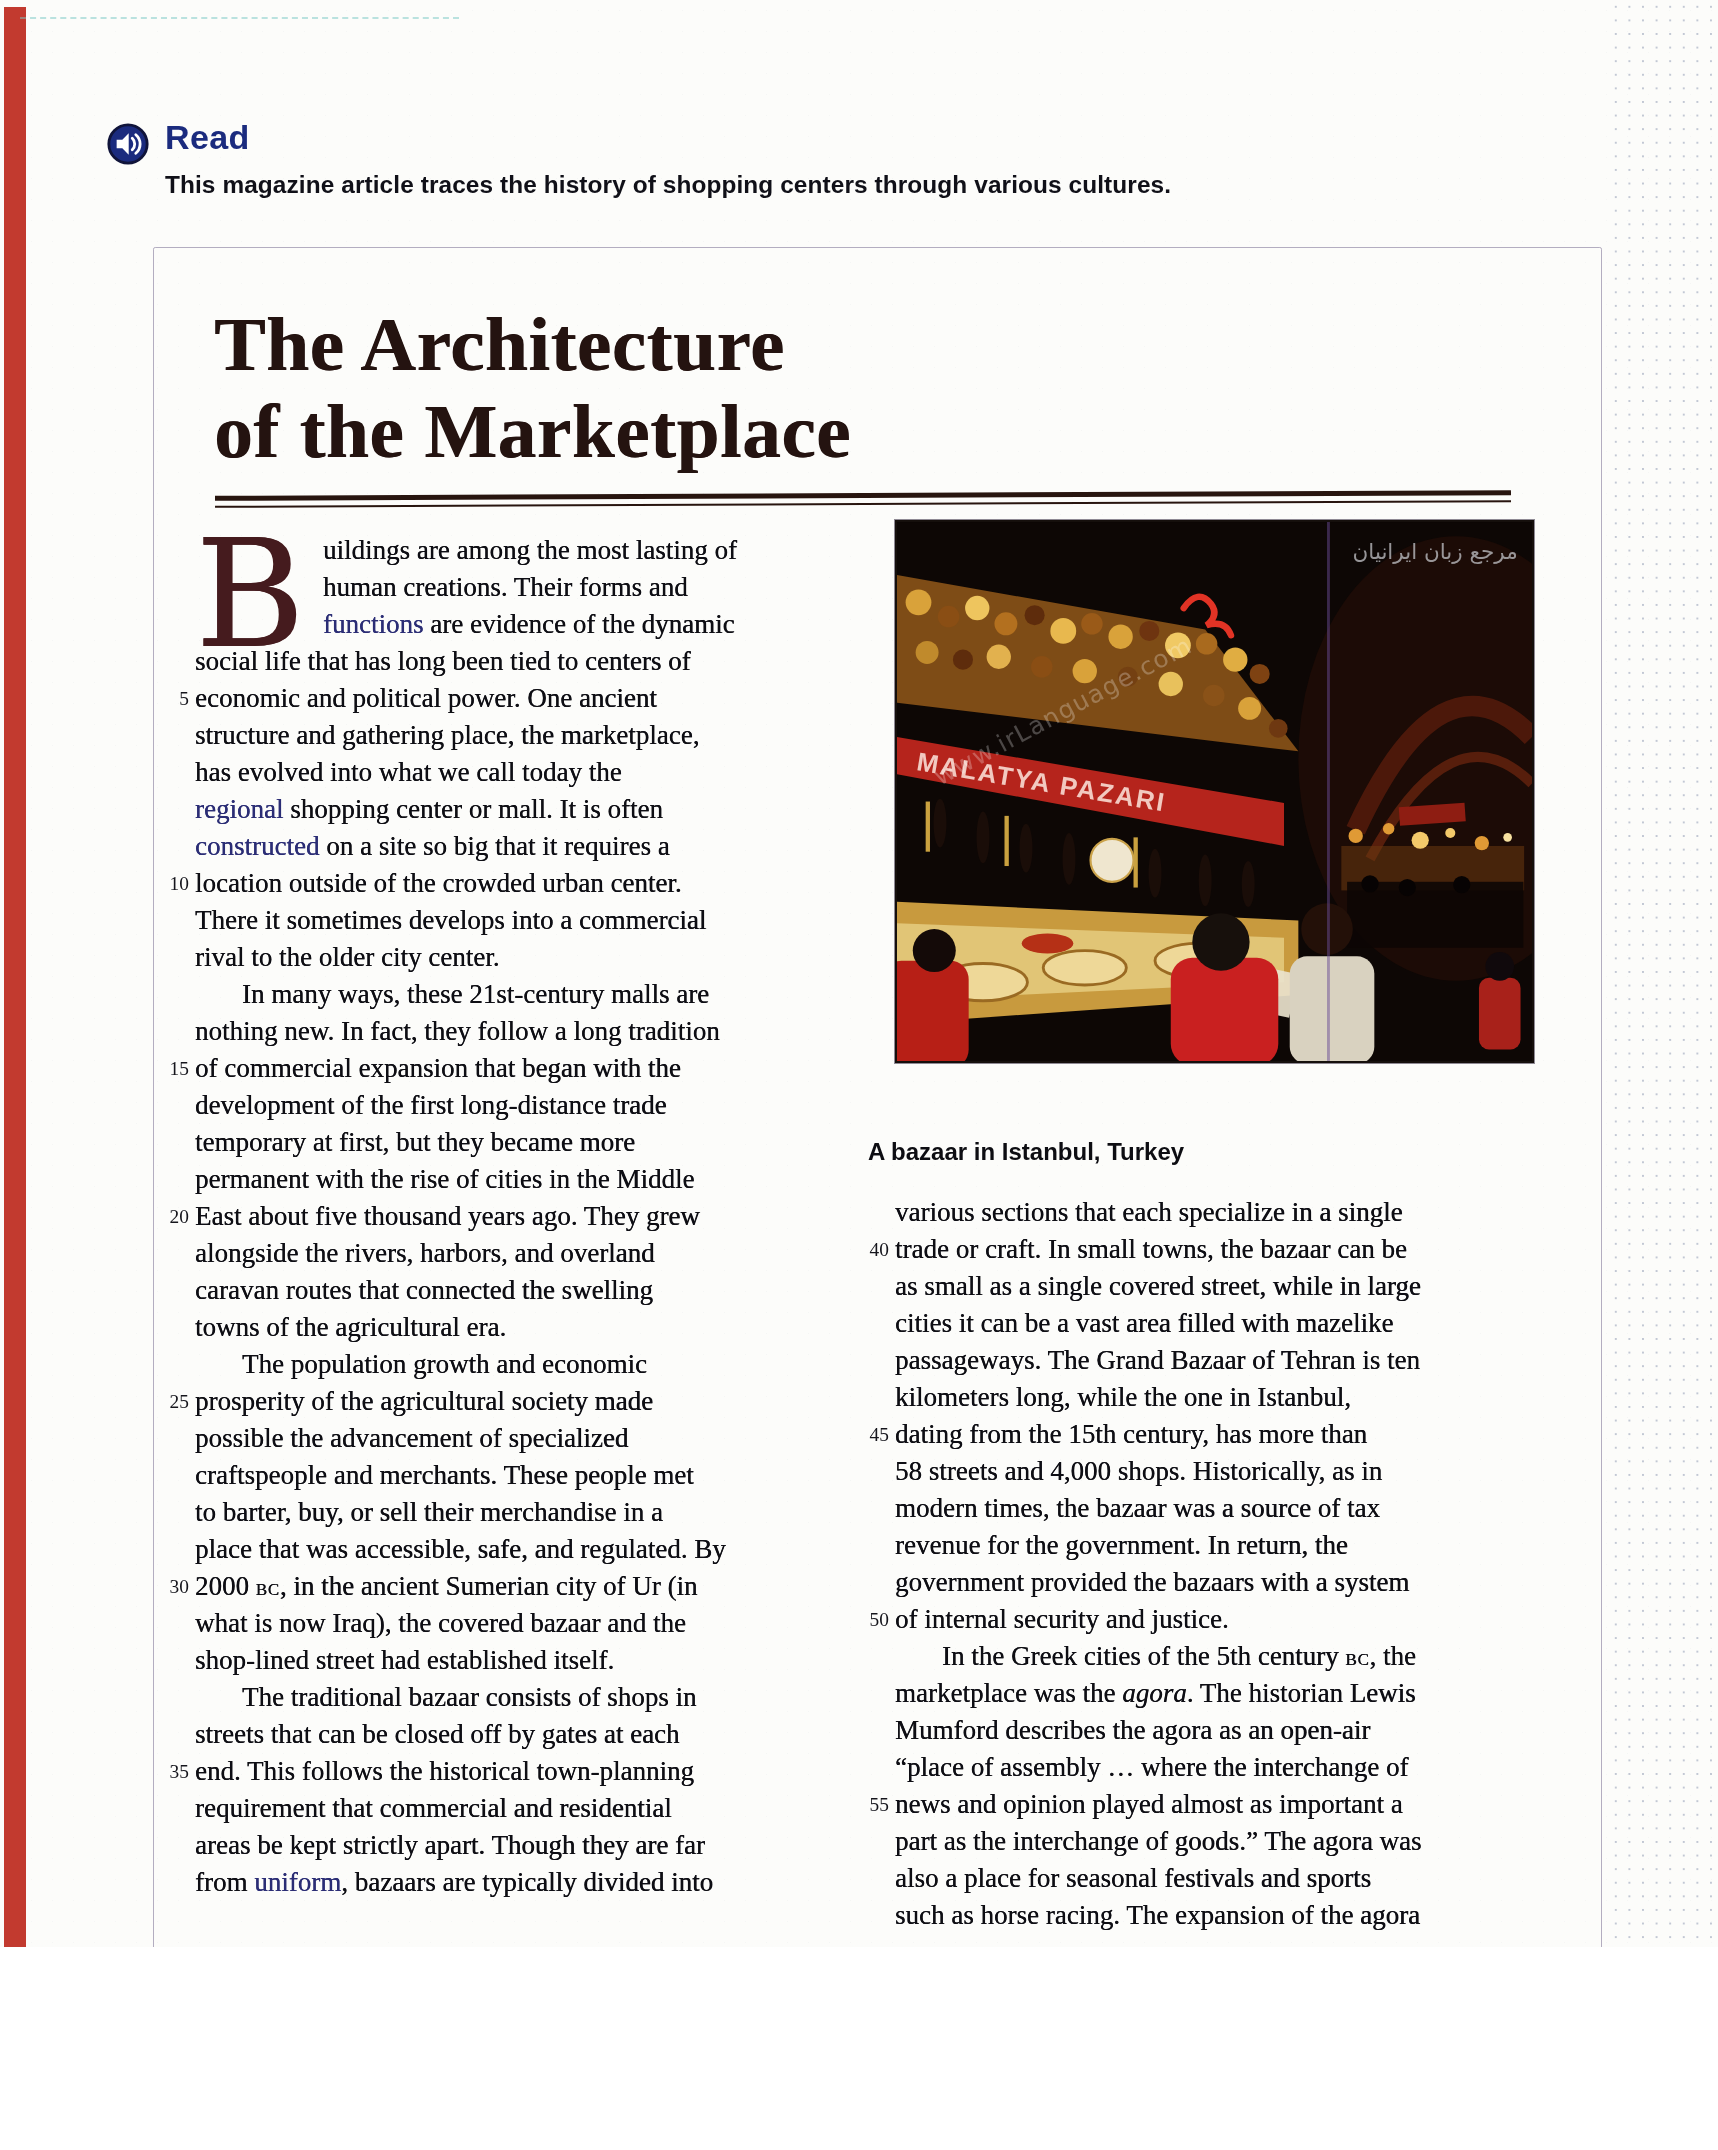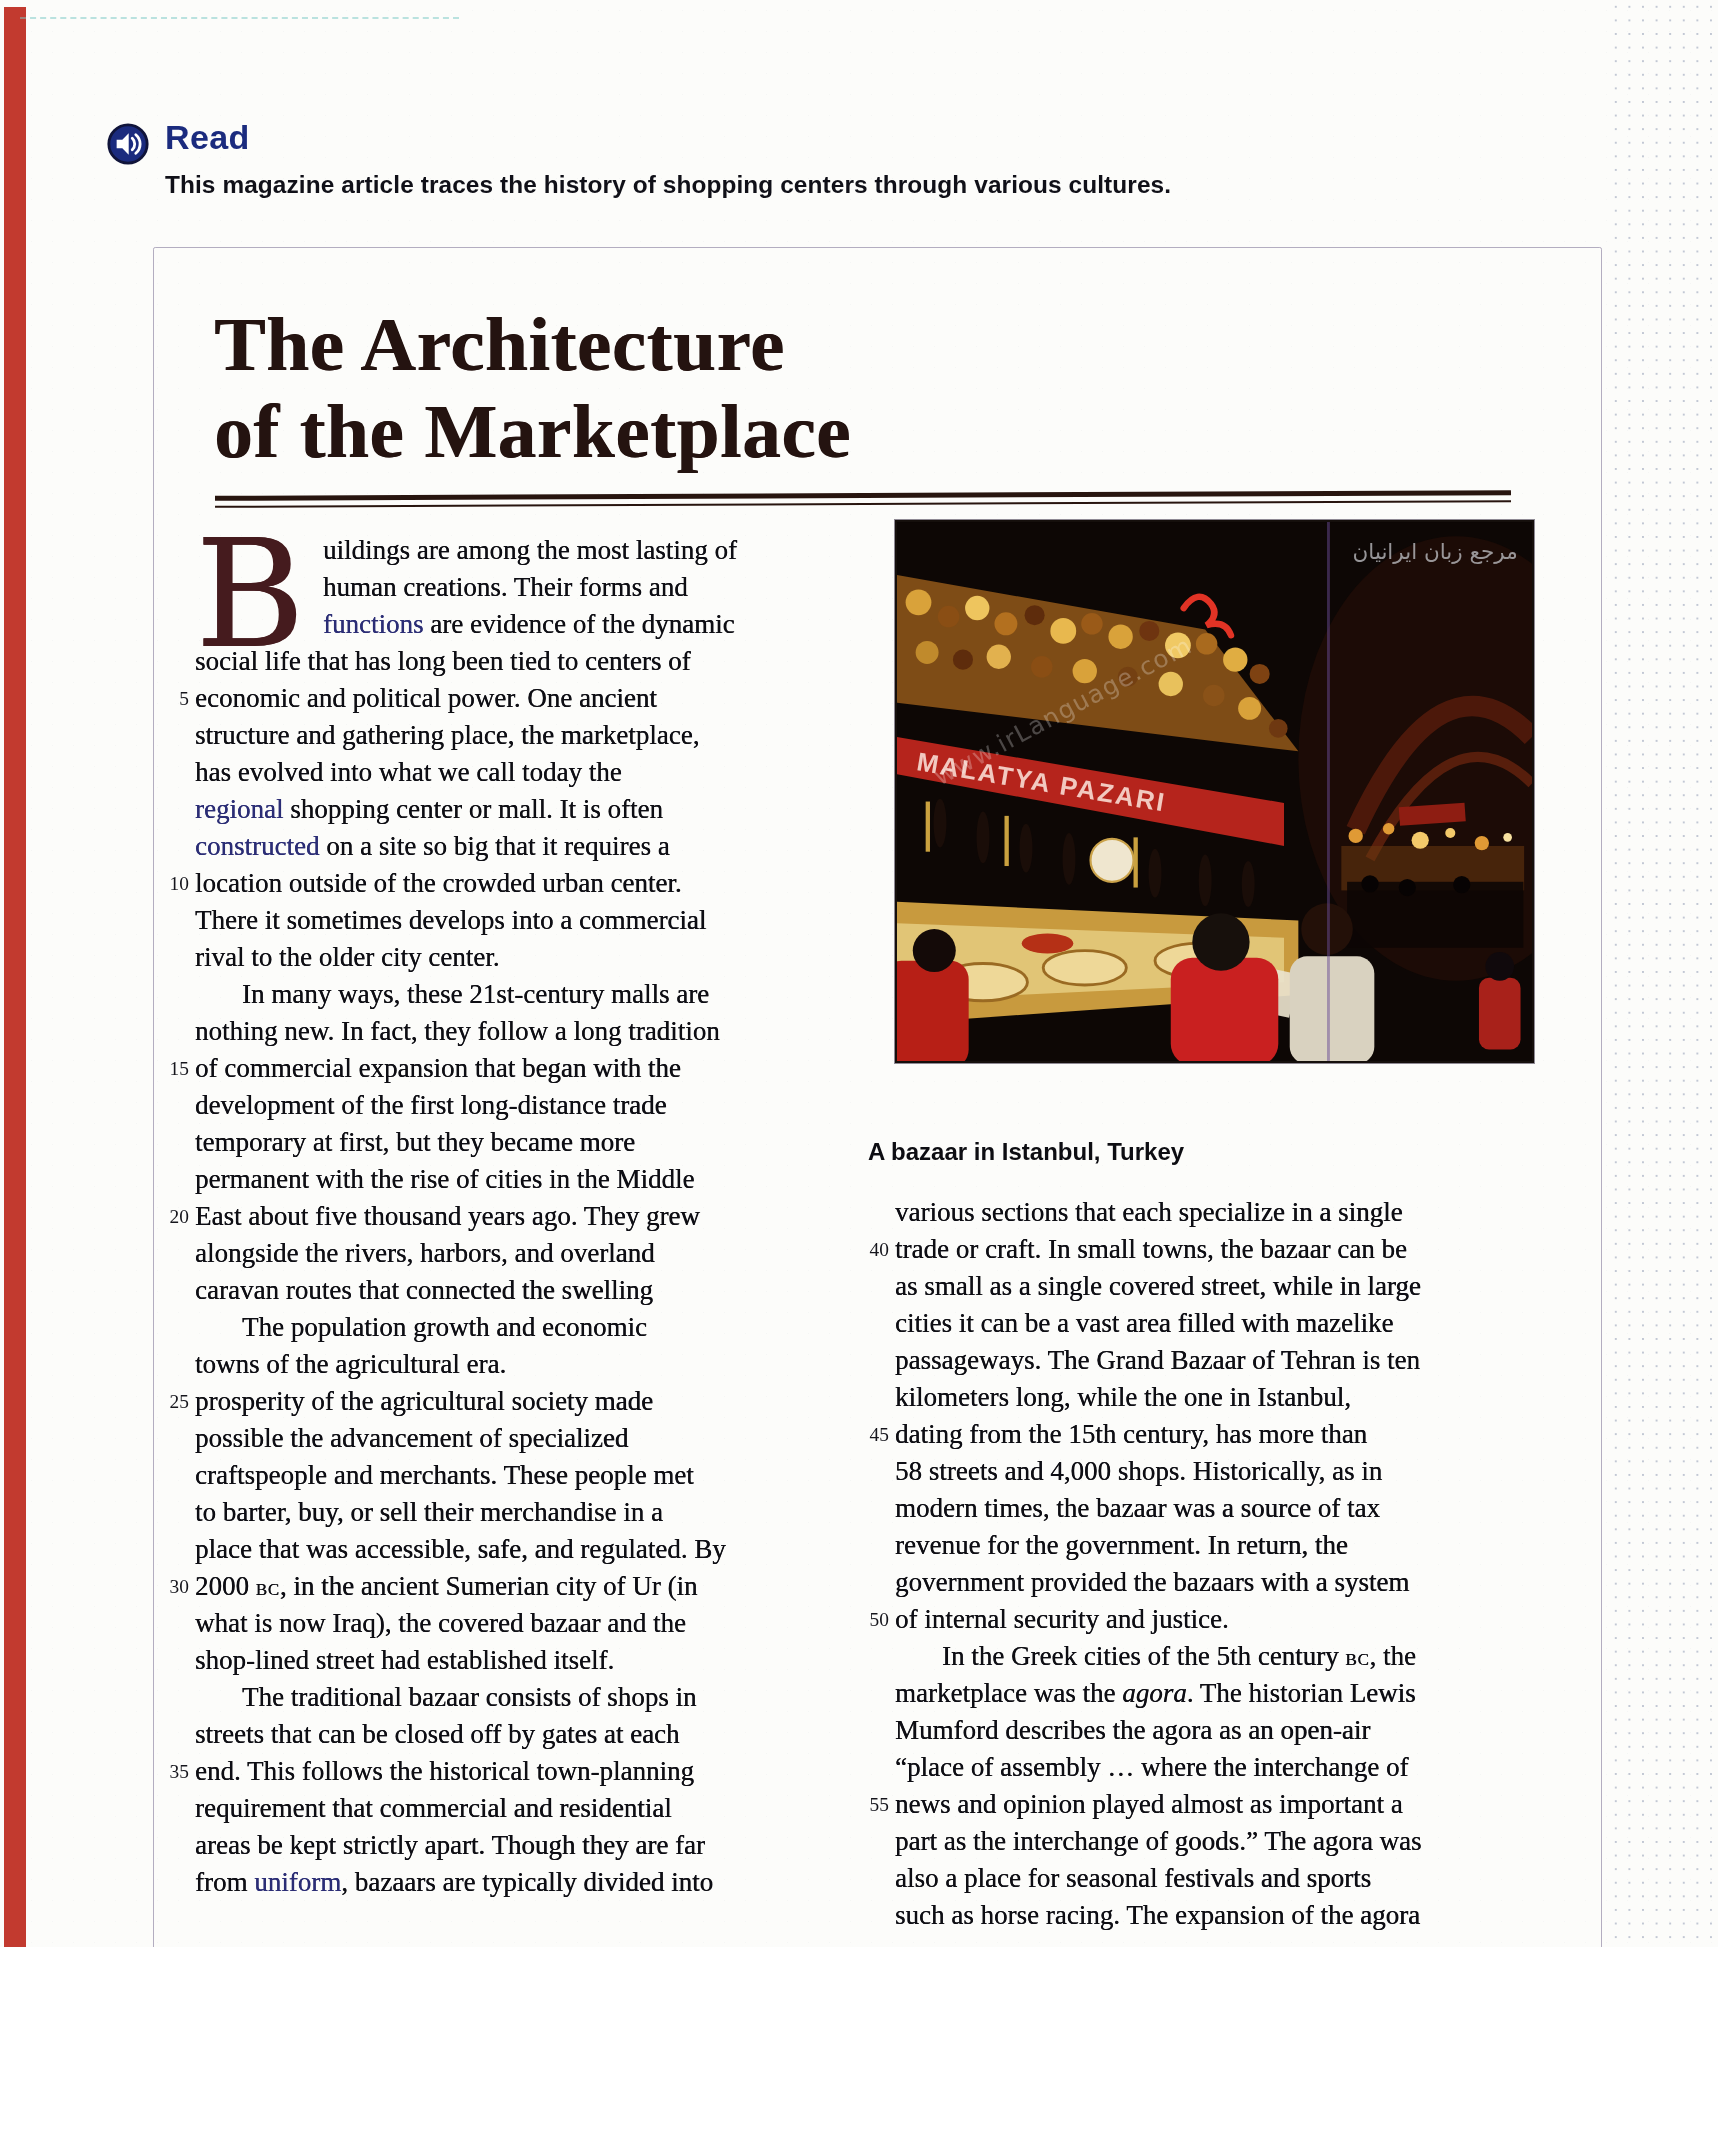--- a/index.html
+++ b/index.html
@@ -99,22 +99,22 @@
       <div class="bline"><span>rival to the older city center.</span></div>
       <div class="bline ind"><span>In many ways, these 21st-century malls are</span></div>
       <div class="bline"><span>nothing new. In fact, they follow a long tradition</span></div>
       <div class="bline"><span class="lnum">15</span><span>of commercial expansion that began with the</span></div>
       <div class="bline"><span>development of the first long-distance trade</span></div>
       <div class="bline"><span>temporary at first, but they became more</span></div>
       <div class="bline"><span>permanent with the rise of cities in the Middle</span></div>
       <div class="bline"><span class="lnum">20</span><span>East about five thousand years ago. They grew</span></div>
       <div class="bline"><span>alongside the rivers, harbors, and overland</span></div>
       <div class="bline"><span>caravan routes that connected the swelling</span></div>
+      <div class="bline"><span>towns of the agricultural era.</span></div>
       <div class="bline ind"><span>The population growth and economic</span></div>
-      <div class="bline"><span>towns of the agricultural era.</span></div>
       <div class="bline"><span class="lnum">25</span><span>prosperity of the agricultural society made</span></div>
       <div class="bline"><span>possible the advancement of specialized</span></div>
       <div class="bline"><span>craftspeople and merchants. These people met</span></div>
       <div class="bline"><span>to barter, buy, or sell their merchandise in a</span></div>
       <div class="bline"><span>place that was accessible, safe, and regulated. By</span></div>
       <div class="bline"><span class="lnum">30</span><span>2000 </span><span class="sc">BC</span><span>, in the ancient Sumerian city of Ur (in</span></div>
       <div class="bline"><span>what is now Iraq), the covered bazaar and the</span></div>
       <div class="bline"><span>shop-lined street had established itself.</span></div>
       <div class="bline ind"><span>The traditional bazaar consists of shops in</span></div>
       <div class="bline"><span>streets that can be closed off by gates at each</span></div>

